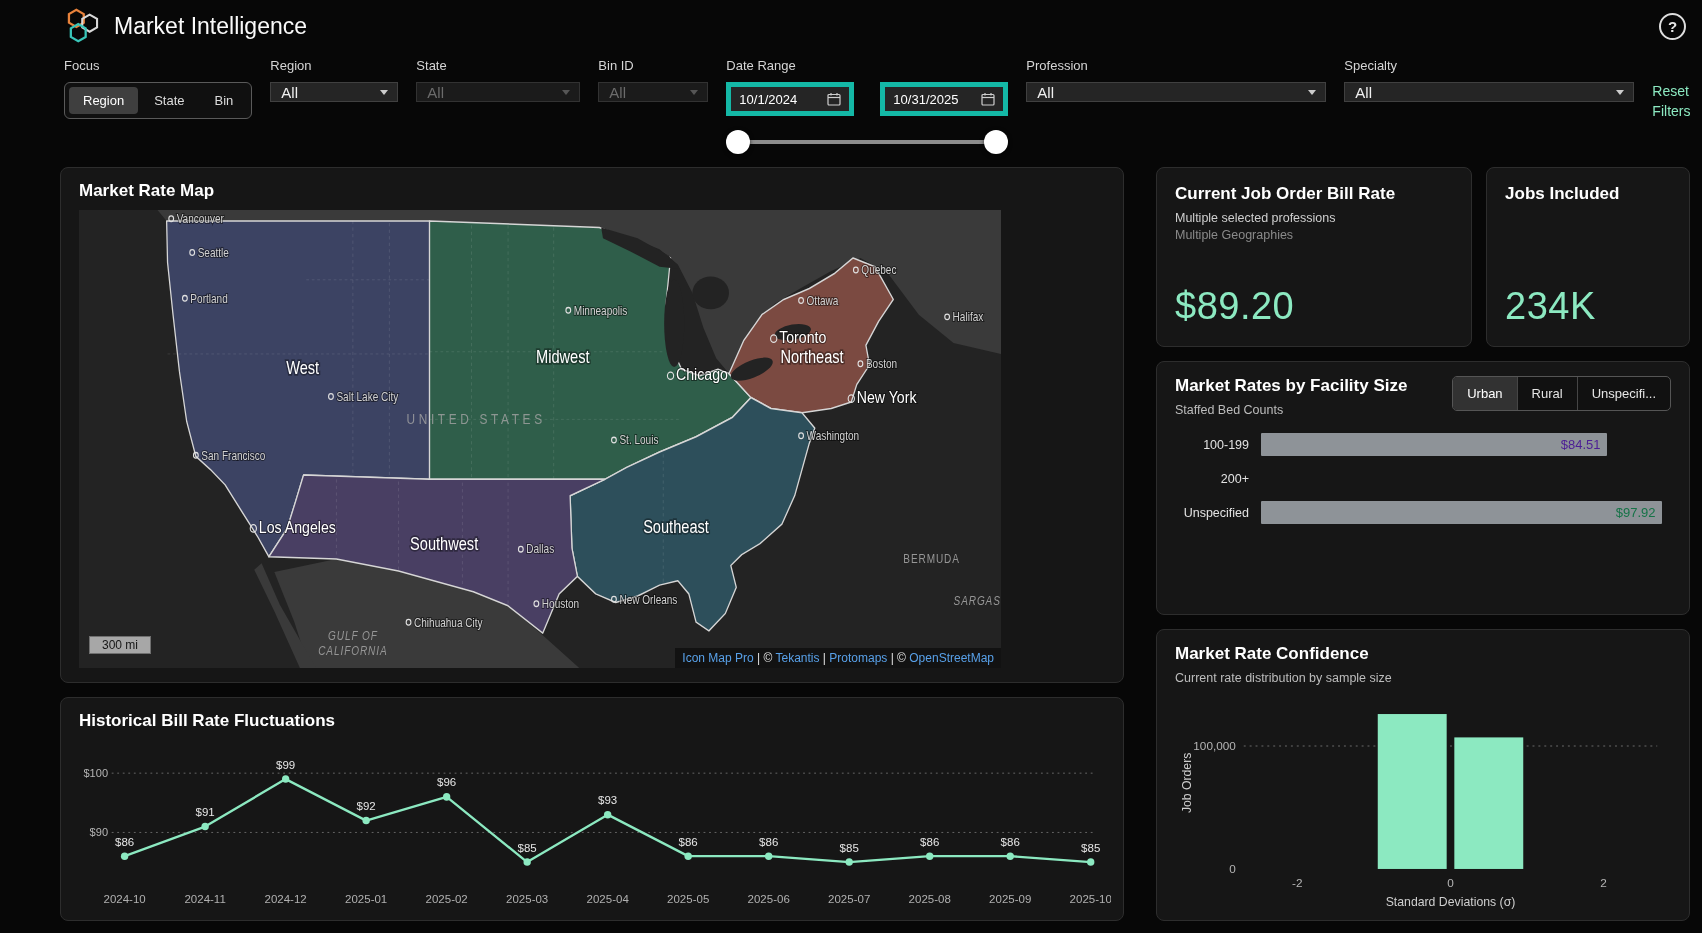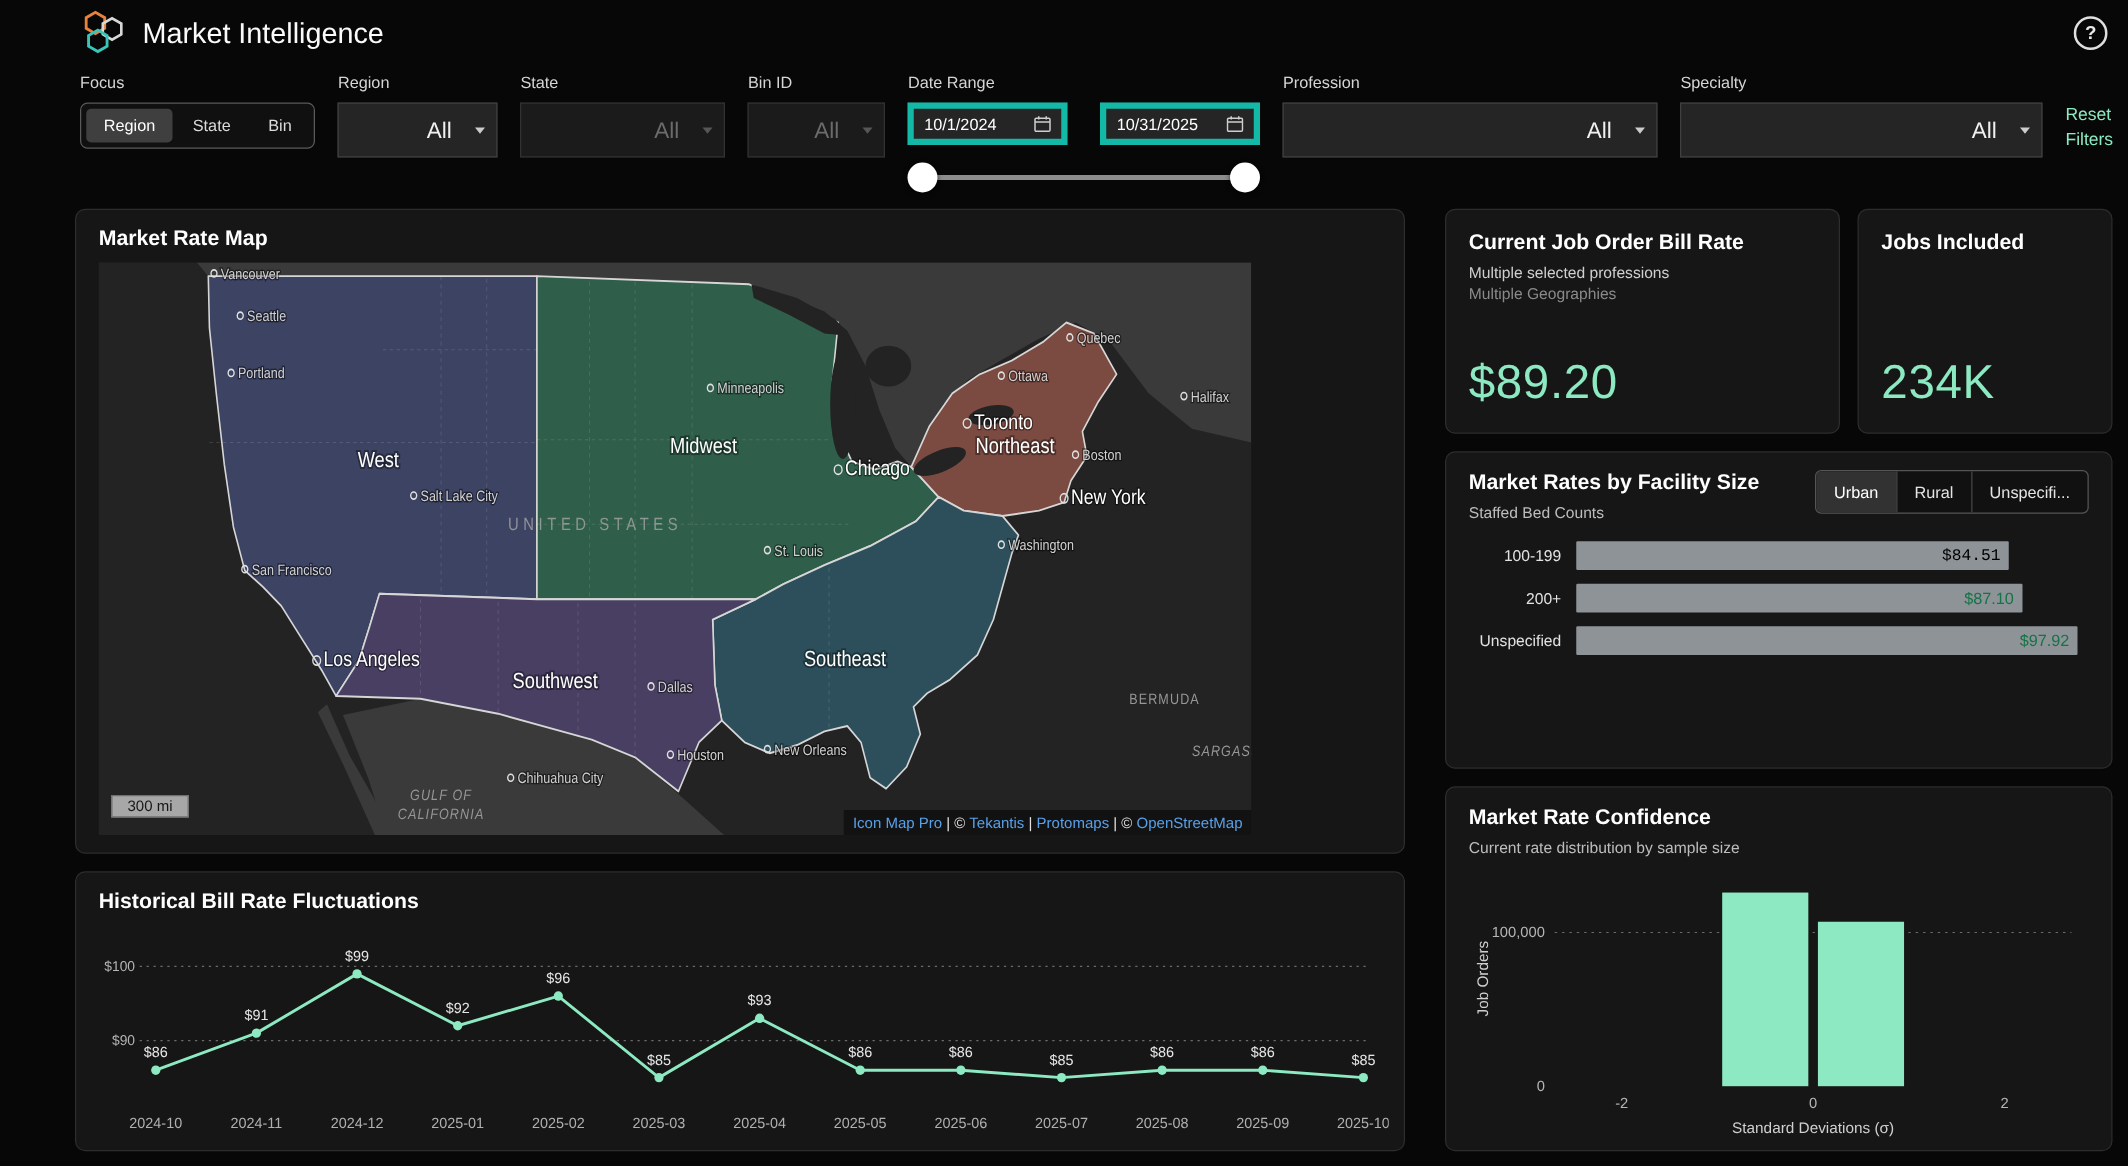--- a/index.html
+++ b/index.html
@@ -13,21 +13,21 @@
   .app-title{font-size:23px;font-weight:400;color:#fafafa;}
   .help-btn{margin-left:auto;width:27px;height:27px;border:2px solid #dedede;border-radius:50%;display:flex;align-items:center;justify-content:center;font-size:15px;font-weight:bold;color:#e8e8e8;cursor:pointer;}
 
   
   .filter-bar{display:flex;gap:18px;padding:10px 16px 12px;align-items:flex-start;}
   .fgroup{display:flex;flex-direction:column;}
   .flabel{font-size:13px;color:#d5d5d5;margin-bottom:9px;}
   .segmented{display:flex;border:1px solid #5a5a5a;border-radius:6px;padding:4px;gap:2px;background:#101010;}
   .seg-btn{background:transparent;border:none;color:#dcdcdc;font-size:13px;padding:6px 14px;border-radius:4px;font-family:inherit;cursor:pointer;}
   .seg-btn.selected{background:#3f3f3f;color:#fff;}
-  .select{height:44px;background:#252525;border:1px solid #404040;display:flex;align-items:center;font-size:18px;color:#f0f0f0;cursor:pointer;text-align:right;}
+  .select{height:20px;background:#252525;border:1px solid #404040;display:flex;align-items:center;font-size:15px;color:#f0f0f0;cursor:pointer;}
   .select .val{flex:1;padding:0 10px;white-space:nowrap;overflow:hidden;}
   .chev{width:26px;height:100%;display:flex;align-items:center;justify-content:center;}
   .chev::after{content:"";border-left:4px solid transparent;border-right:4px solid transparent;border-top:5px solid #cccccc;}
   .select.disabled{background:#1b1b1b;color:#6b6b6b;border-color:#323232;}
   .select.disabled .chev::after{border-top-color:#565656;}
   .date-row{display:flex;gap:26px;}
   .date-input{width:128px;height:34px;background:#252525;border:5px solid #14b8a6;display:flex;align-items:center;justify-content:space-between;padding:0 8px;font-size:13px;color:#fff;cursor:pointer;}
   .slider{position:relative;height:26px;margin-top:13px;}
   .slider .track{position:absolute;left:10px;right:10px;top:11px;height:4px;background:#8d8d8d;border-radius:2px;}
   .handle{position:absolute;top:1px;width:24px;height:24px;background:#fff;border-radius:50%;box-shadow:0 1px 4px rgba(0,0,0,.7);cursor:grab;}
@@ -358,31 +358,26 @@
               <button class="tab-btn selected">Urban</button>
               <button class="tab-btn">Rural</button>
               <button class="tab-btn">Unspecifi...</button>
             </div>
         </div>
         <div class="fac-rows" id="fac-rows">
             <div class="fac-row">
               <div class="fac-label">100-199</div>
               <div class="fac-track">
                 <div class="fac-bar" style="width: 84.51%; background: rgb(142, 147, 152);">
-                  <span class="fac-value" style="color: #000000; font-family: Liberation Mono, monospace;">$84.51</span>
+                  <span class="fac-value" style="color: #4c1d95;">$84.51</span>
                 </div>
               </div>
             </div>
             <div class="fac-row">
               <div class="fac-label">200+</div>
-              <div class="fac-track">
-                <div class="fac-bar" style="width: 87.1%; background: rgb(142, 147, 152);">
-                  <span class="fac-value" style="color: rgb(21, 115, 71);">$87.10</span>
-                </div>
-              </div>
             </div>
             <div class="fac-row">
               <div class="fac-label">Unspecified</div>
               <div class="fac-track">
                 <div class="fac-bar" style="width: 97.92%; background: rgb(142, 147, 152);">
                   <span class="fac-value" style="color: rgb(21, 115, 71);">$97.92</span>
                 </div>
               </div>
             </div>
           </div>

